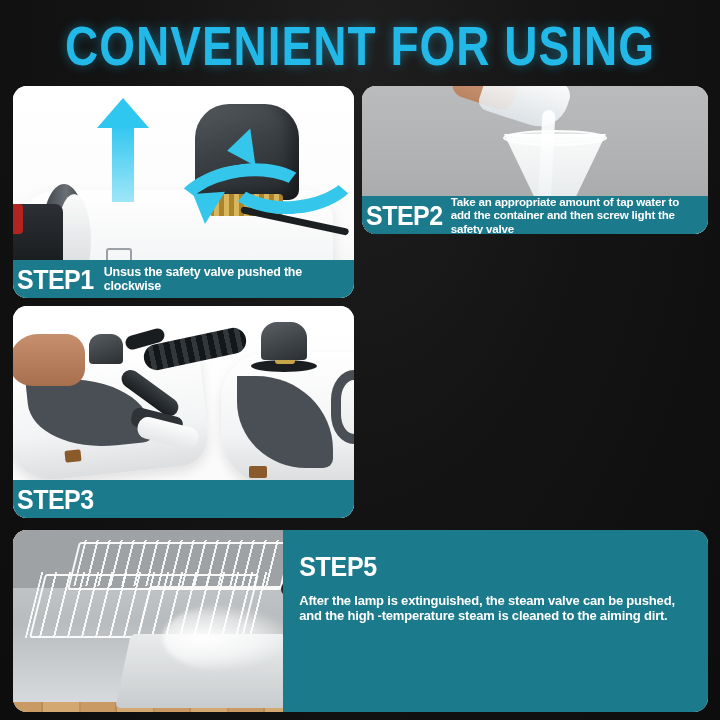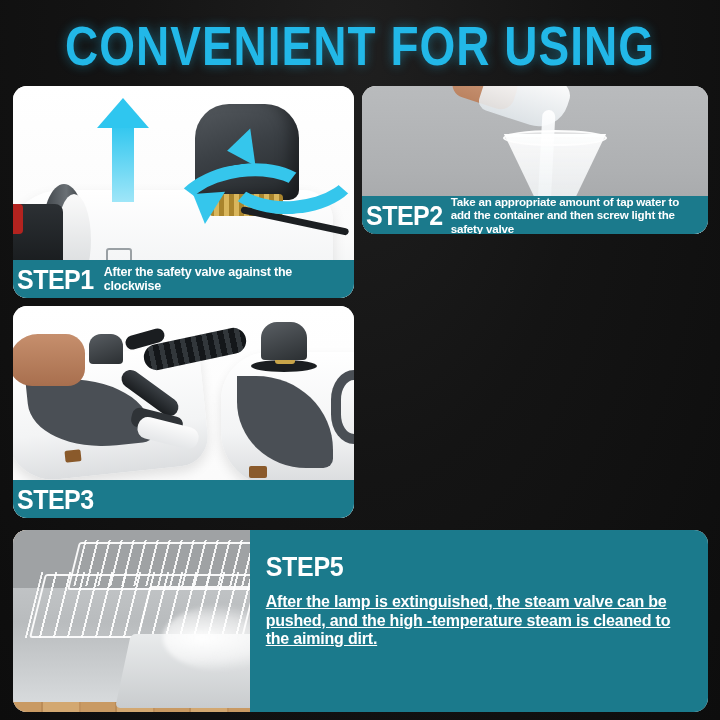--- a/index.html
+++ b/index.html
@@ -51,21 +51,21 @@
 
   
   .s5wrap{position:absolute;left:0;top:0;right:0;bottom:0;display:flex;justify-content:center;}
   .s5photo{position:relative;width:509px;height:100%;overflow:hidden;background:#cfc8bd;}
   .s5text{
     flex:1 1 auto;background:#1B7A8C;color:#fff;
     padding:22px 12px 10px 16px;box-sizing:border-box;
   }
   .s5head{font-size:25px;font-weight:bold;transform:scaleY(1.1);
           transform-origin:left center;margin-bottom:12px;letter-spacing:-0.3px;}
-  .s5body{font-size:16px;line-height:1.16;font-weight:600;letter-spacing:-0.2px;text-decoration:underline;}
+  .s5body{font-size:13px;line-height:1.16;font-weight:600;letter-spacing:-0.2px;}
 
   
 
   
   .bg-white{background:linear-gradient(180deg,#ffffff 0%,#fbfbfb 72%,#eef0f1 100%);}
   .body1{position:absolute;left:-10px;top:104px;width:330px;height:120px;border-radius:60px 30px 30px 60px;
          background:linear-gradient(180deg,#ffffff 0%,#f4f5f6 60%,#d9dcde 100%);box-shadow:0 6px 14px rgba(0,0,0,.10);}
   .ring1{position:absolute;left:28px;top:98px;width:46px;height:112px;border-radius:50%;
          background:linear-gradient(90deg,#3a3f44,#6a7075 55%,#2d3236);}
   .ring1b{position:absolute;left:44px;top:108px;width:34px;height:92px;border-radius:50%;
@@ -228,21 +228,21 @@
         <div class="shaft"></div>
           <div class="head"></div>
       </div>
       <div class="curve c1"></div>
       <div class="tri tri-a"></div>
       <div class="curve c2"></div>
       <div class="tri tri-b"></div>
     </div>
     <div class="stepbar">
       <div class="stepnum">STEP1</div>
-      <div class="steptxt">After the safety valve against the clockwise</div>
+      <div class="steptxt">Unsus the safety valve pushed the clockwise</div>
     </div>
   </div>
 
   <div class="panel" id="p2">
     <div class="photo">
       <div class="wall2"></div>
       <div class="counter2"></div>
       <div class="devbody2"></div>
       <div class="hose2"></div>
       <div class="hose2b"></div>

